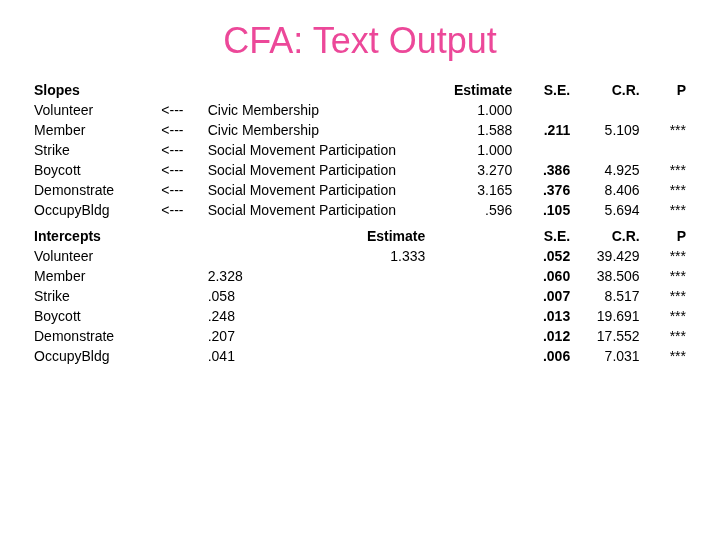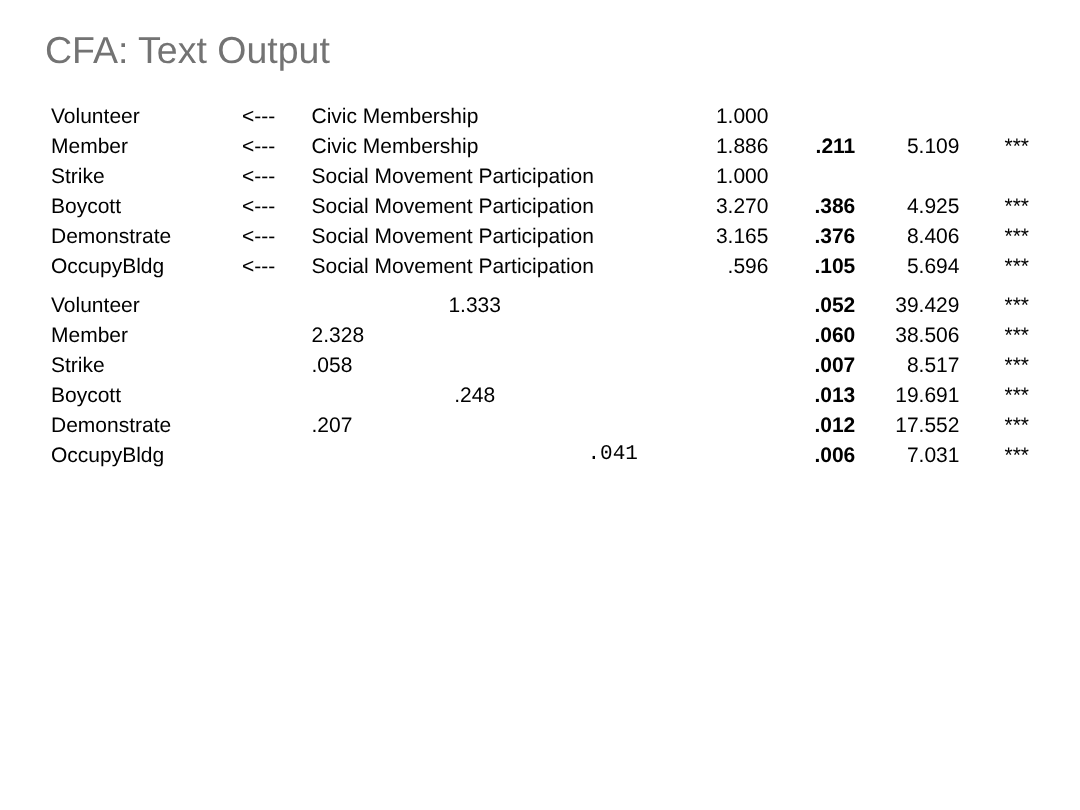--- a/index.html
+++ b/index.html
@@ -11,24 +11,25 @@
       font-size: 14px;
       color: #000;
       overflow: hidden;
     }
     .page {
       width: 720px;
       height: 540px;
       padding: 20px 30px;
     }
     h1 {
-      font-size: 25px;
+      text-align: center;
+      font-size: 36px;
       font-weight: normal;
       margin-bottom: 18px;
-      color: #737373;
+      color: #ec4899;
     }
     table {
       width: 100%;
       border-collapse: collapse;
     }
     td {
       padding: 2px 4px;
       white-space: nowrap;
     }
     .bold { font-weight: bold; }
@@ -44,35 +45,44 @@
   </style>
 </head>
 <body>
 
 <div class="page">
   <h1>CFA:  Text Output</h1>
 
   <table>
 
     <tbody>
+        <tr class="header-row">
+      <td class="col-name bold">Slopes</td>
+      <td class="col-arrow"></td>
+      <td class="col-label"></td>
+      <td class="col-estimate bold">Estimate</td>
+      <td class="col-se bold">S.E.</td>
+      <td class="col-cr bold">C.R.</td>
+      <td class="col-p bold">P</td>
+    </tr>
 
     <tr>
       <td class="col-name">Volunteer</td>
       <td class="col-arrow">&lt;---</td>
       <td class="col-label">Civic Membership</td>
       <td class="col-estimate">1.000</td>
       <td class="col-se"></td>
       <td class="col-cr"></td>
       <td class="col-p"></td>
     </tr>
     <tr>
       <td class="col-name">Member</td>
       <td class="col-arrow">&lt;---</td>
       <td class="col-label">Civic Membership</td>
-      <td class="col-estimate">1.886</td>
+      <td class="col-estimate">1.588</td>
       <td class="col-se">.211</td>
       <td class="col-cr">5.109</td>
       <td class="col-p">***</td>
     </tr>
     <tr>
       <td class="col-name">Strike</td>
       <td class="col-arrow">&lt;---</td>
       <td class="col-label">Social Movement Participation</td>
       <td class="col-estimate">1.000</td>
       <td class="col-se"></td>
@@ -104,25 +114,36 @@
       <td class="col-estimate">.596</td>
       <td class="col-se">.105</td>
       <td class="col-cr">5.694</td>
       <td class="col-p">***</td>
     </tr>
 
     <tr>
           <td colspan="7" style="height:6px;"></td>
         </tr>
 
+    <tr class="intercepts-header">
+      <td class="col-name bold">Intercepts</td>
+      <td class="col-arrow"></td>
+      <td class="col-label" style="text-align:right; padding-right: 10px;">
+        <span class="bold">Estimate</span>
+      </td>
+      <td class="col-estimate"></td>
+      <td class="col-se bold">S.E.</td>
+      <td class="col-cr bold">C.R.</td>
+      <td class="col-p bold">P</td>
+    </tr>
 
     <tr>
       <td class="col-name">Volunteer</td>
       <td class="col-arrow"></td>
-      <td class="col-label" style="text-align:center; padding-right:10px;">1.333</td>
+      <td class="col-label" style="text-align:right; padding-right:10px;">1.333</td>
       <td class="col-estimate"></td>
       <td class="col-se">.052</td>
       <td class="col-cr">39.429</td>
       <td class="col-p">***</td>
     </tr>
     <tr>
       <td class="col-name">Member</td>
       <td class="col-arrow"></td>
       <td class="col-label" style="text-align:left; padding-right:10px;">2.328</td>
       <td class="col-estimate"></td>
@@ -135,39 +156,39 @@
       <td class="col-arrow"></td>
       <td class="col-label" style="text-align:left; padding-right:10px;">.058</td>
       <td class="col-estimate"></td>
       <td class="col-se">.007</td>
       <td class="col-cr">8.517</td>
       <td class="col-p">***</td>
     </tr>
     <tr>
       <td class="col-name">Boycott</td>
       <td class="col-arrow"></td>
-      <td class="col-label" style="text-align:center; padding-right:10px;">.248</td>
+      <td class="col-label" style="text-align:left; padding-right:10px;">.248</td>
       <td class="col-estimate"></td>
       <td class="col-se">.013</td>
       <td class="col-cr">19.691</td>
       <td class="col-p">***</td>
     </tr>
     <tr>
       <td class="col-name">Demonstrate</td>
       <td class="col-arrow"></td>
       <td class="col-label" style="text-align:left; padding-right:10px;">.207</td>
       <td class="col-estimate"></td>
       <td class="col-se">.012</td>
       <td class="col-cr">17.552</td>
       <td class="col-p">***</td>
     </tr>
     <tr>
       <td class="col-name">OccupyBldg</td>
       <td class="col-arrow"></td>
-      <td class="col-label" style="text-align:right; padding-right:10px;font-family:Liberation Mono, monospace;">.041</td>
+      <td class="col-label" style="text-align:left; padding-right:10px;">.041</td>
       <td class="col-estimate"></td>
       <td class="col-se">.006</td>
       <td class="col-cr">7.031</td>
       <td class="col-p">***</td>
     </tr>
   </tbody>
     </table>
 </div>
 
 </body></html>

